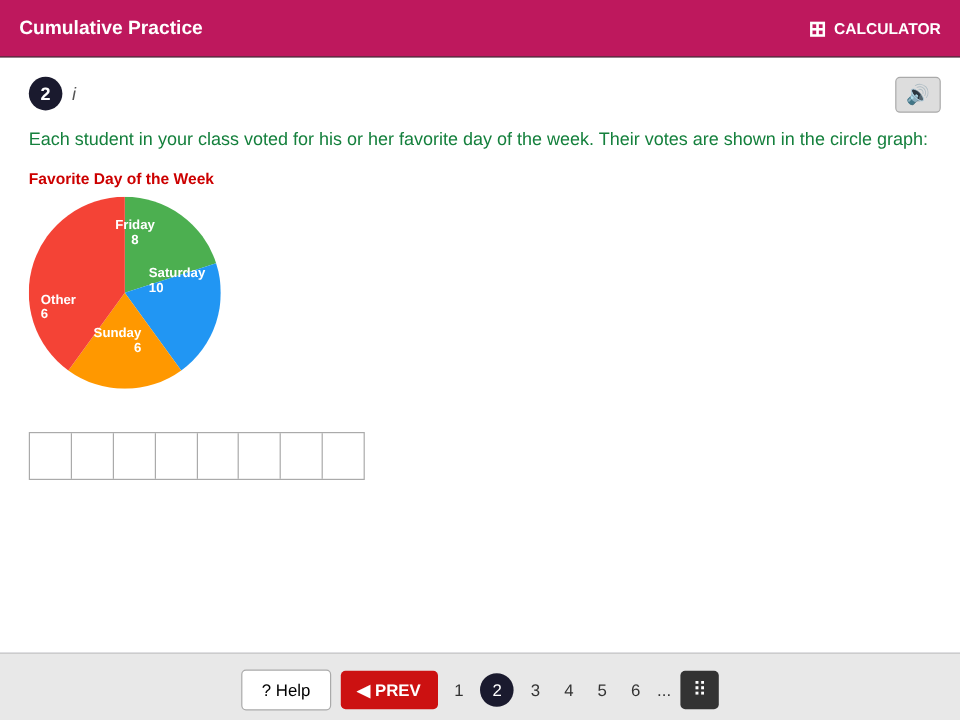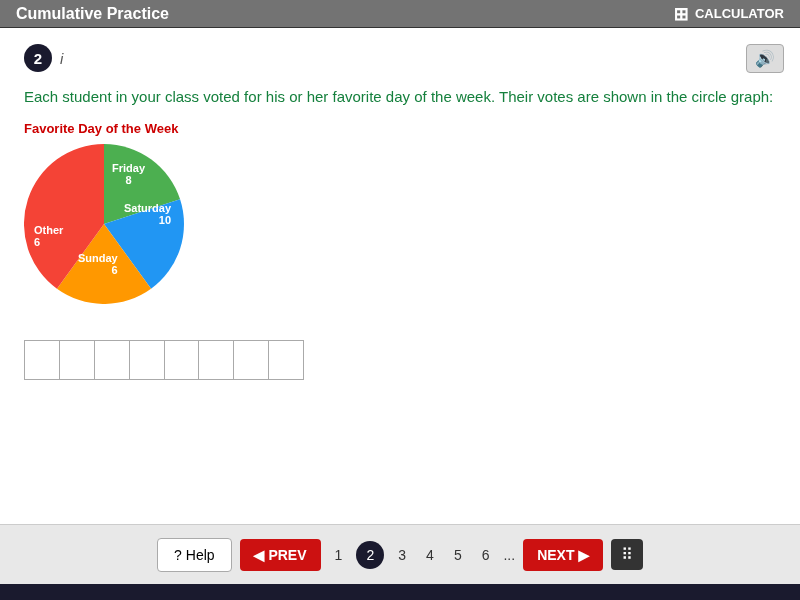--- a/index.html
+++ b/index.html
@@ -4,27 +4,27 @@
   <style>
     * { box-sizing: border-box; margin: 0; padding: 0; }
     body {
       width: 800px;
       height: 600px;
       background: #1a1a2e;
       font-family: Arial, sans-serif;
       overflow: hidden;
     }
     .header {
-      background: #737373;
+      background: #be185d;
       color: white;
       padding: 8px 16px;
       display: flex;
       align-items: center;
       justify-content: space-between;
-      height: 28px;
+      height: 48px;
       border-bottom: 1px solid #333;
     }
     .header-title {
       font-size: 16px;
       font-weight: bold;
       color: white;
     }
     .calculator-btn {
       display: flex;
       align-items: center;
@@ -220,22 +220,22 @@
 
       <path d="M 0 0 L 1 0 A 1 1 0 0 1 0.309 0.951 Z" fill="#4caf50"></path>
 
       <path d="M 0 0 L 0.309 0.951 A 1 1 0 0 1 -0.809 0.588 Z" fill="#2196f3"></path>
 
       <path d="M 0 0 L -0.809 0.588 A 1 1 0 0 1 -0.809 -0.588 Z" fill="#ff9800"></path>
 
       <path d="M 0 0 L -0.809 -0.588 A 1 1 0 0 1 1 0 Z" fill="#f44336"></path>
     </svg>
     
-    <div style="position:absolute; top:18px; left:72px; font-size:11px; font-weight:bold; color:white; text-align:center;margin-left:16px;">Friday<br>8</div>
-    <div style="position:absolute; top:58px; left:100px; font-size:11px; font-weight:bold; color:white; text-align:right;">Saturday<br>10</div>
+    <div style="position:absolute; top:18px; left:72px; font-size:11px; font-weight:bold; color:white; text-align:center;">Friday<br>8</div>
+    <div style="position:absolute; top:58px; left:100px; font-size:11px; font-weight:bold; color:white; text-align:left;">Saturday<br>10</div>
     <div style="position:absolute; top:108px; left:54px; font-size:11px; font-weight:bold; color:white; text-align:right;">Sunday<br>6</div>
     <div style="position:absolute; top:80px; left:10px; font-size:11px; font-weight:bold; color:white; ">Other<br>6</div>
   </div>
 
 
   <div class="answer-box">
     <div class="answer-cell"></div>
     <div class="answer-cell"></div>
     <div class="answer-cell"></div>
     <div class="answer-cell"></div>
@@ -258,21 +258,17 @@
   </button>
 
   <span class="page-num">1</span>
   <span class="page-num active">2</span>
   <span class="page-num">3</span>
   <span class="page-num">4</span>
   <span class="page-num">5</span>
   <span class="page-num">6</span>
   <span class="ellipsis">...</span>
 
-  <button class="nav-btn">
-    <span>NEXT</span>
-    <span>▶</span>
-  </button>
 
   <button class="dots-btn">
     <span>⠿</span>
   </button>
 </div>
 
 </body></html>

